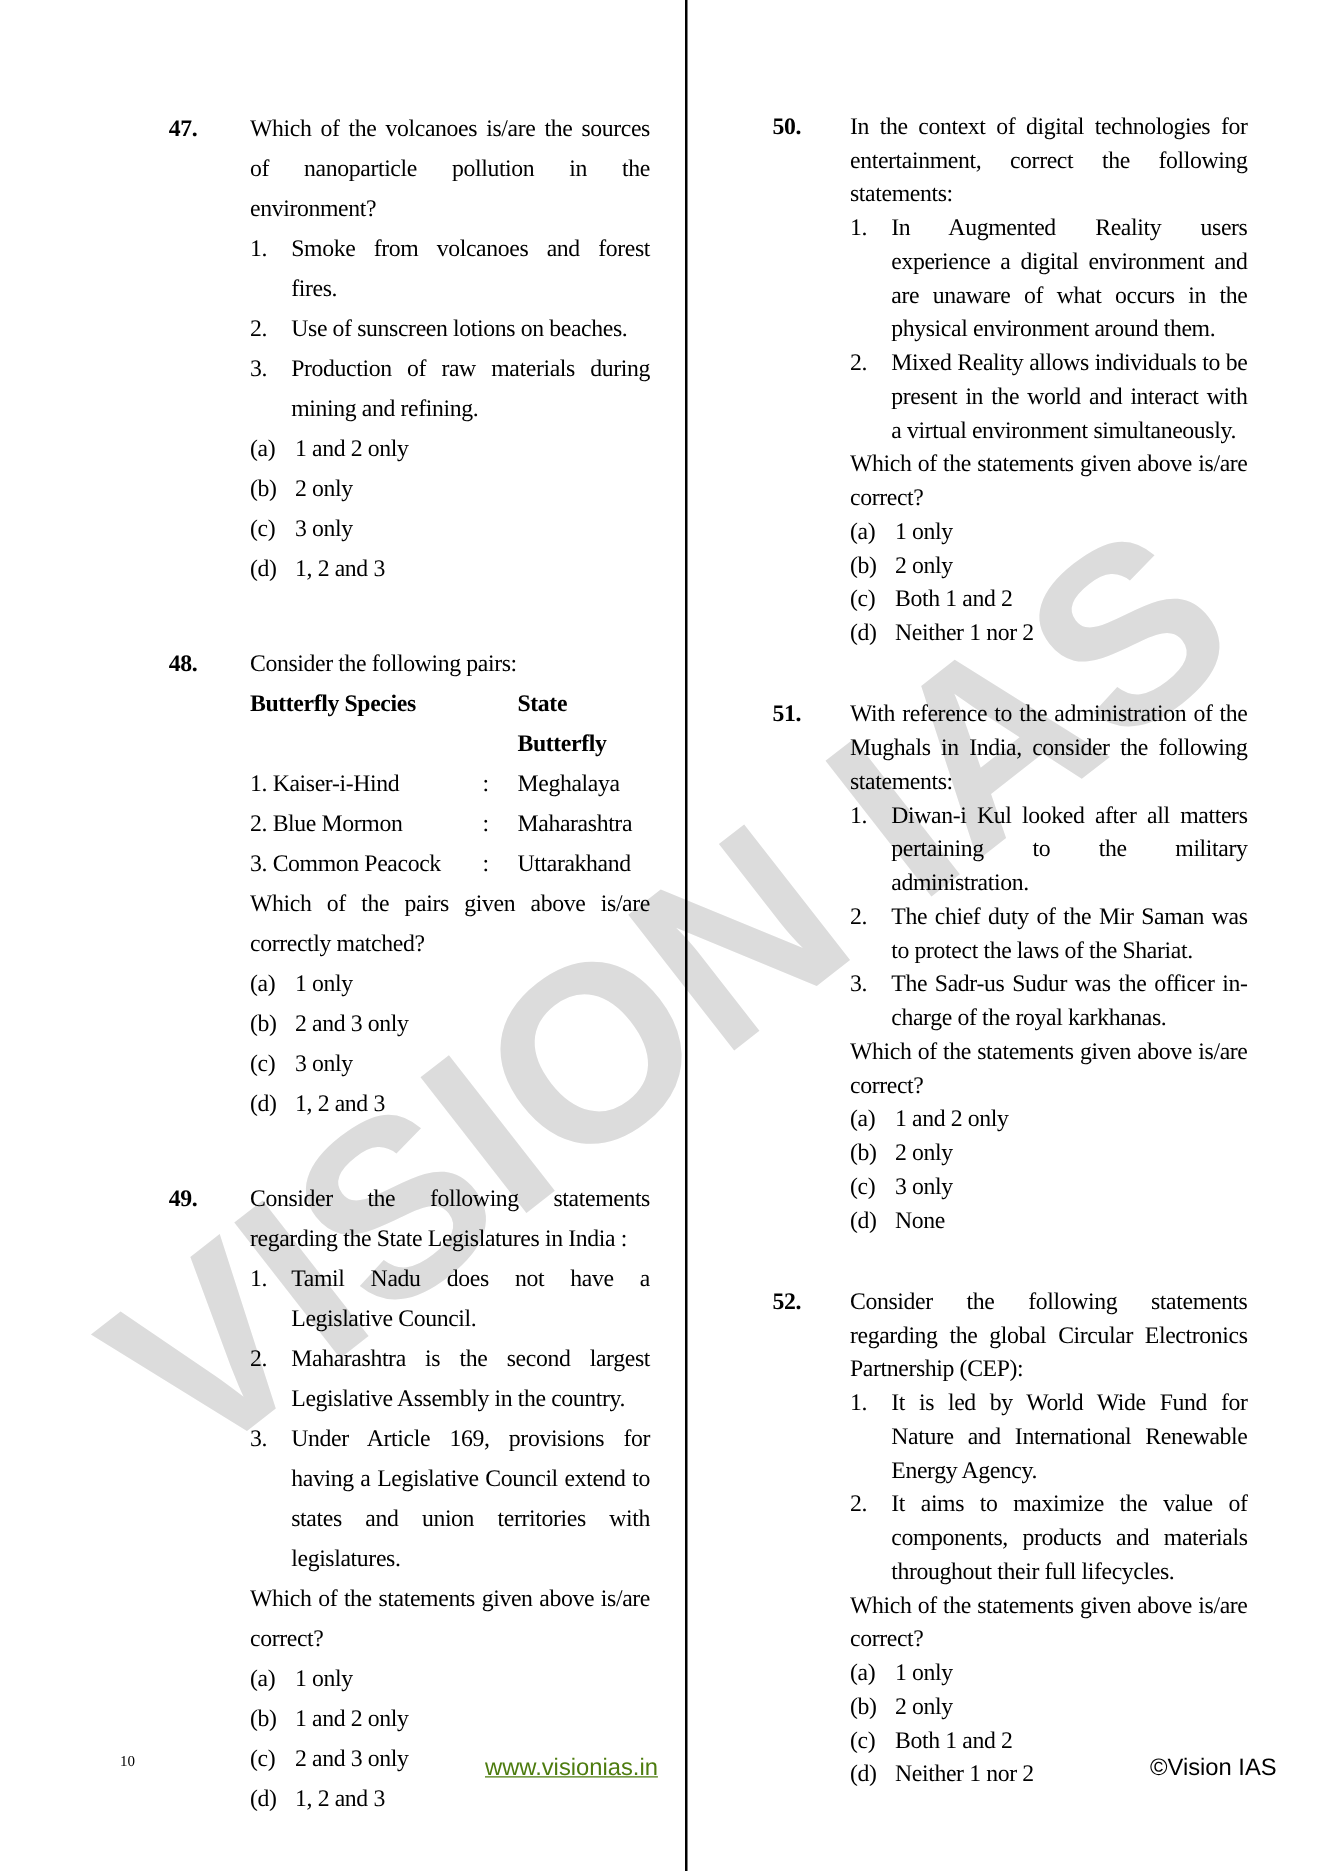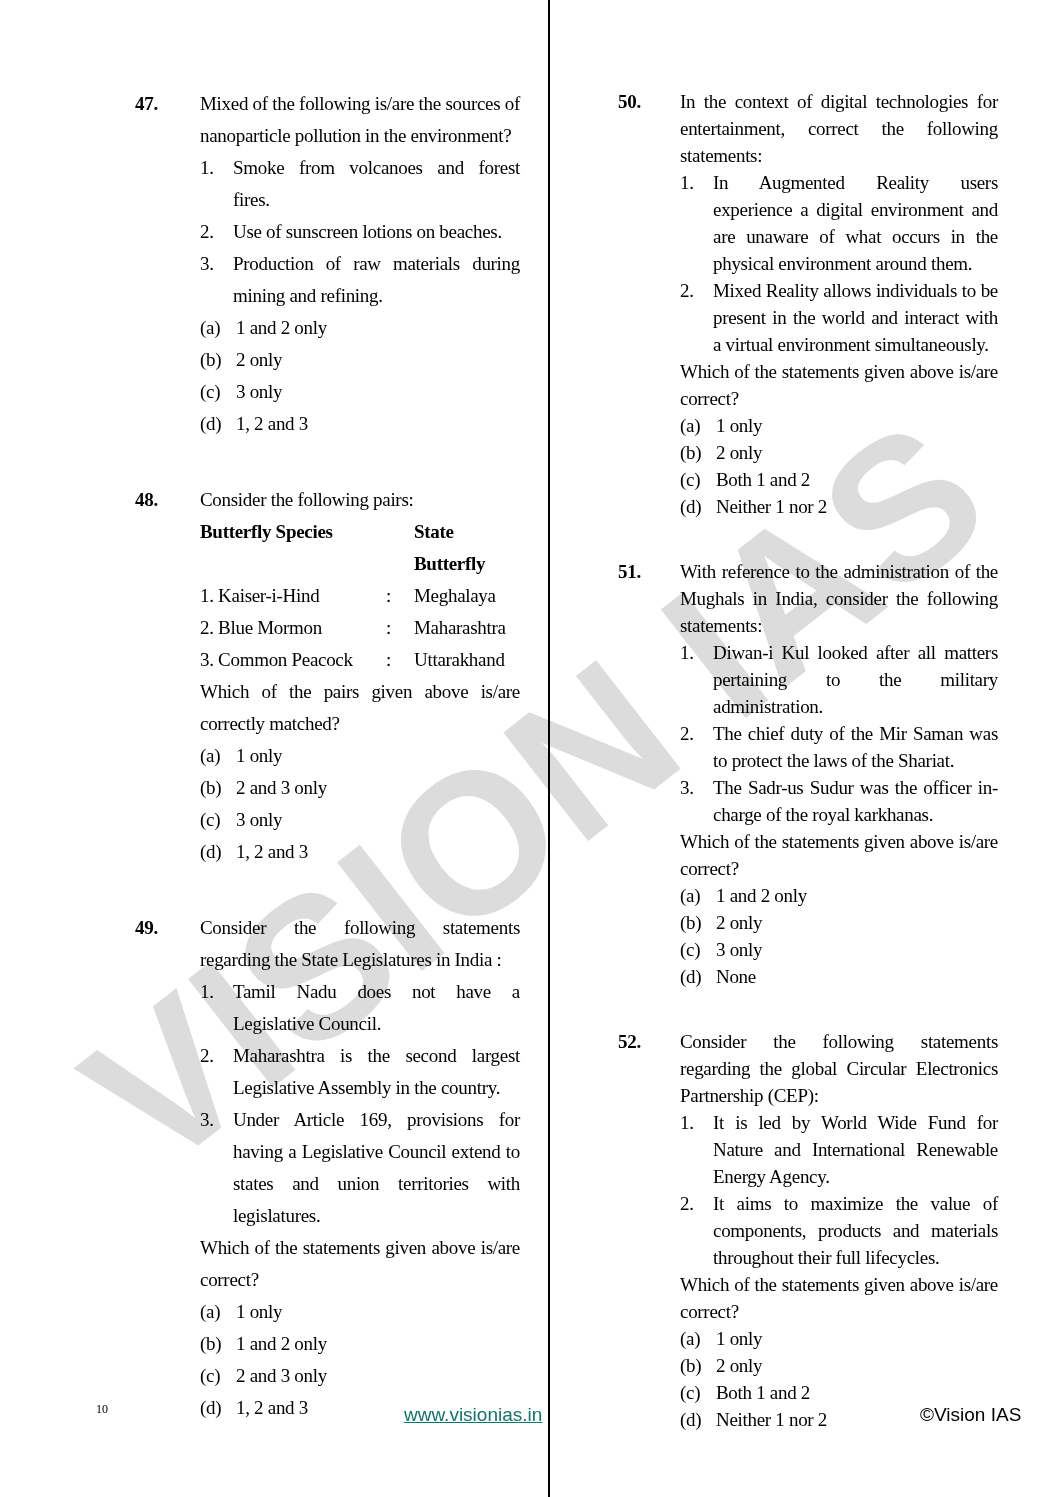--- a/index.html
+++ b/index.html
@@ -31,37 +31,37 @@
   .otext { flex:1; min-width:0; }
   .pairs { }
   .prow { display:flex; }
   .pleft { flex:none; width:186px; }
   .pcolon { flex:none; width:28px; }
   .pright { flex:1; min-width:0; }
   .bold { font-weight:bold; }
   .footer { position:absolute; left:0; top:1400px; width:1058px; height:40px; z-index:2; }
   .pg { position:absolute; left:96px; top:2px; font-size:12px; }
   .flink {
-    position:absolute; left:404px; top:4px;
+    position:absolute; left:388px; top:4px;
     font-family:"Liberation Sans", sans-serif; font-size:19px;
-    color:#0f766e; text-decoration:underline; cursor:pointer;
+    color:#4d7c0f; text-decoration:underline; cursor:pointer;
   }
   .copy { position:absolute; left:898px; top:4px; font-family:"Liberation Sans", sans-serif; font-size:19px;margin-left:22px; }
 </style>
 </head>
 <body>
 
 <div class="page">
   <div class="watermark">VISION IAS</div>
   <div class="divider"></div>
   <div class="col col-left" id="col-left">
       <section class="question">
         <div class="qnum">47.</div>
         <div class="qbody">
-          <p class="jpara">Mixed of the following is/are the sources of nanoparticle pollution in the environment?</p>
+          <p class="jpara">Which of the volcanoes is/are the sources of nanoparticle pollution in the environment?</p>
           <div class="stmt">
             <span class="slabel">1.</span>
             <span class="stext">Smoke from volcanoes and forest fires.</span>
           </div>
           <div class="stmt">
             <span class="slabel">2.</span>
             <span class="stext">Use of sunscreen lotions on beaches.</span>
           </div>
           <div class="stmt">
             <span class="slabel">3.</span>

